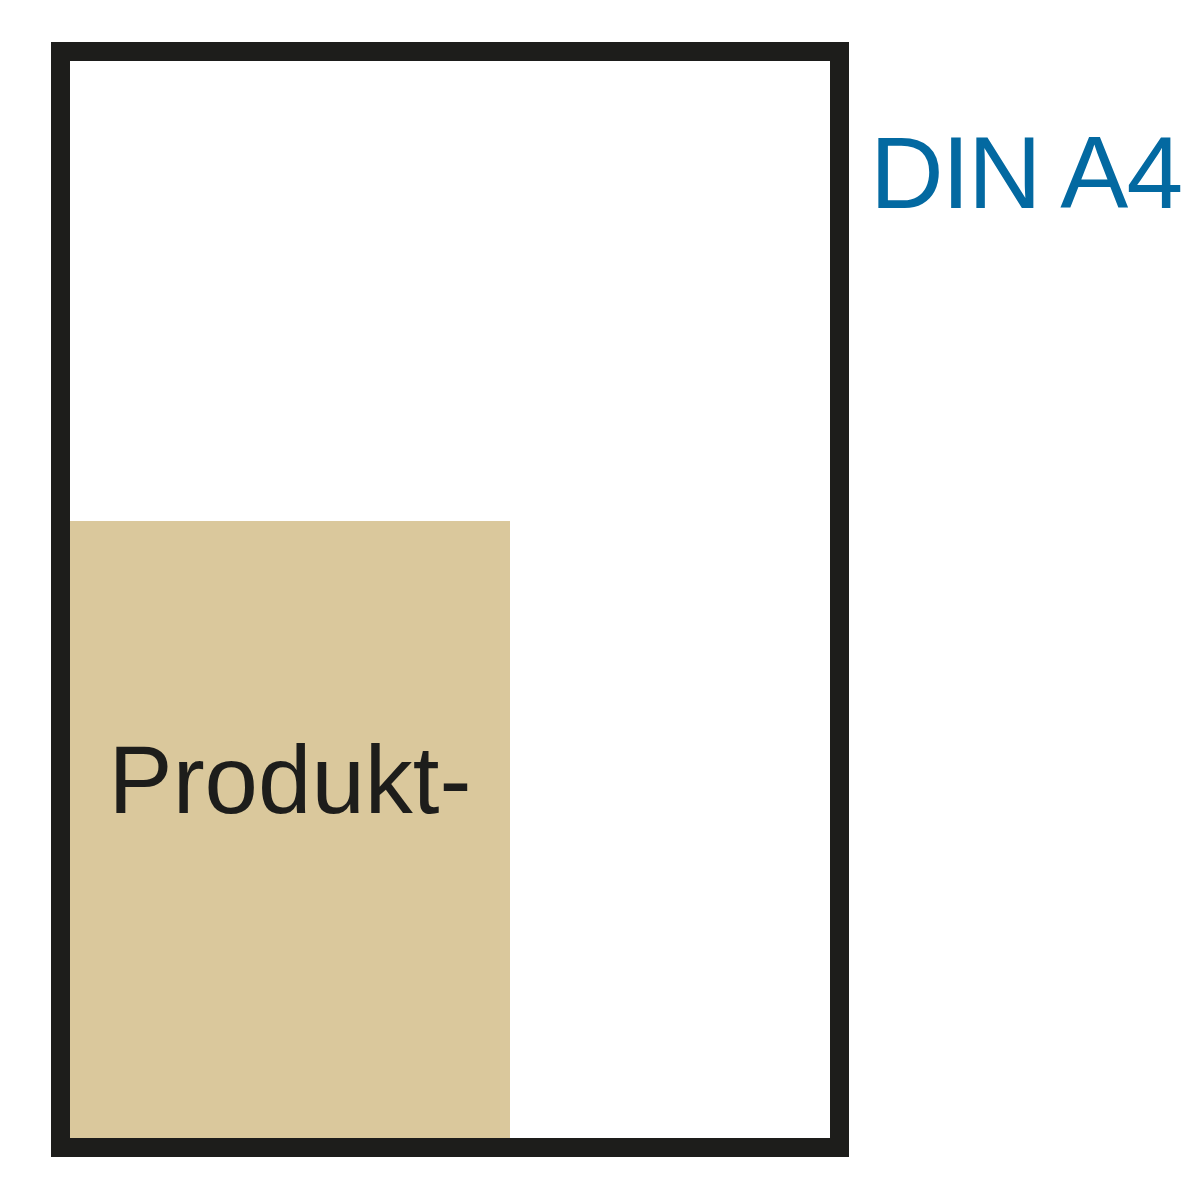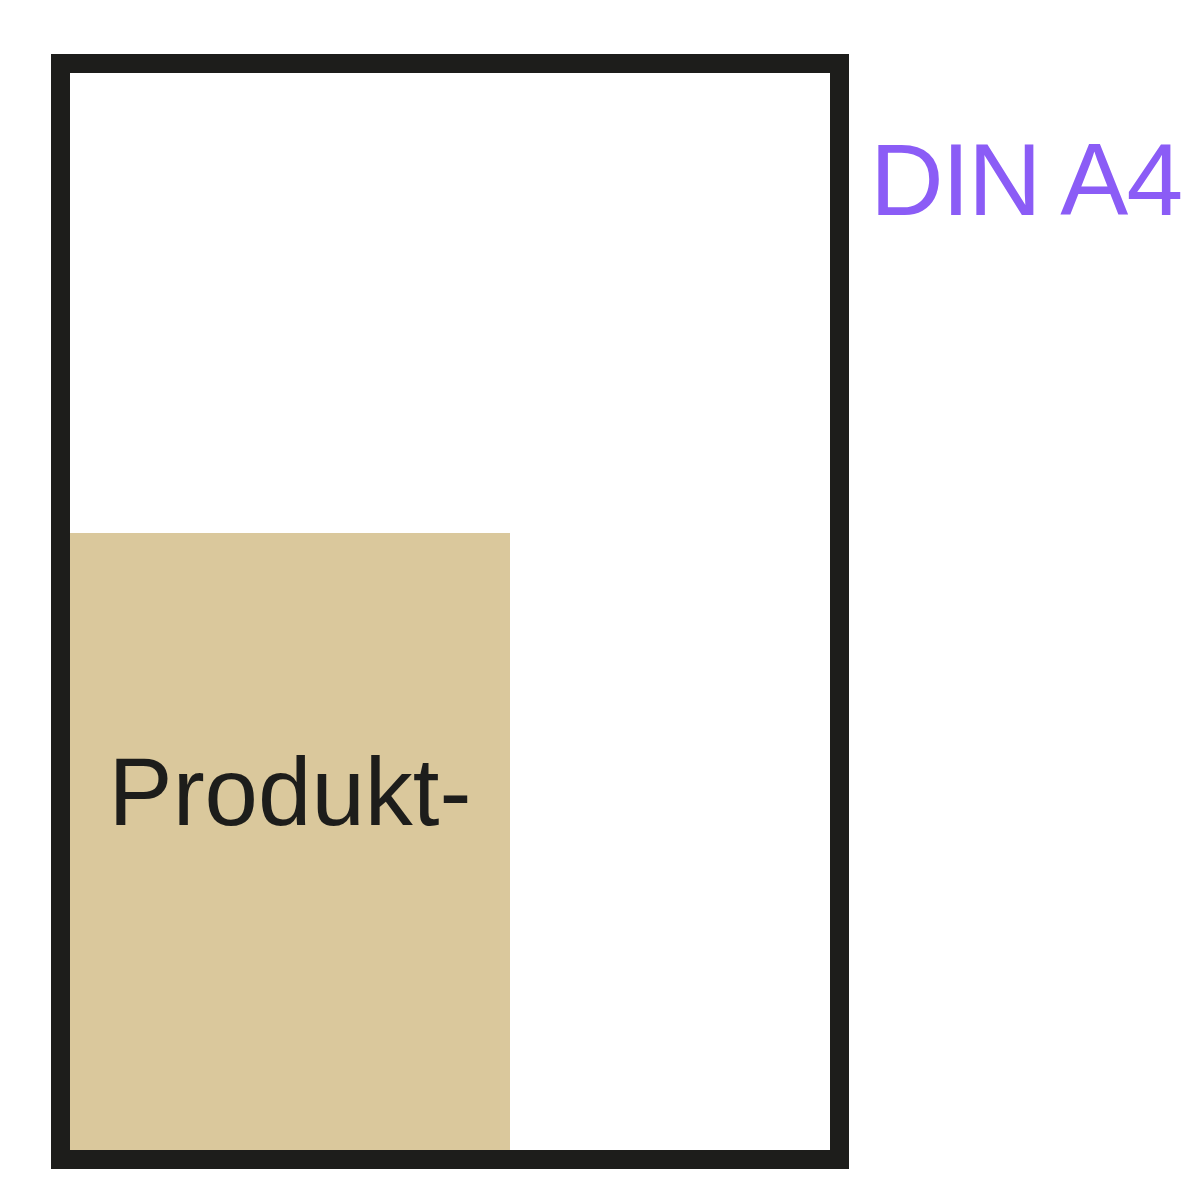--- a/index.html
+++ b/index.html
@@ -17,21 +17,21 @@
   .canvas {
     position: relative;
     width: 1200px;
     height: 1200px;
     background: #ffffff;
   }
   
   .a4-frame {
     position: absolute;
     left: 51px;
-    top: 54px;
+    top: 42px;
     width: 798px;
     height: 1115px;
     box-sizing: border-box;
     border: 19px solid #1d1d1b;
     background: #ffffff;
   }
   
   .product-rect {
     position: absolute;
     left: 0;
@@ -50,26 +50,26 @@
     line-height: 122px;
     font-weight: 300;
     letter-spacing: 0px;
     color: #1d1d1b;
     white-space: nowrap;
   }
   
   .din-label {
     position: absolute;
     left: 870px;
-    top: 124px;
+    top: 117px;
     font-size: 102px;
     line-height: 1.1;
     font-weight: 300;
     letter-spacing: -2px;
-    color: #8b5cf6;
+    color: #0369a1;
     white-space: nowrap;
   }
 </style>
 </head>
 <body>
 
 <div class="canvas">
 
   <div class="a4-frame">
 

